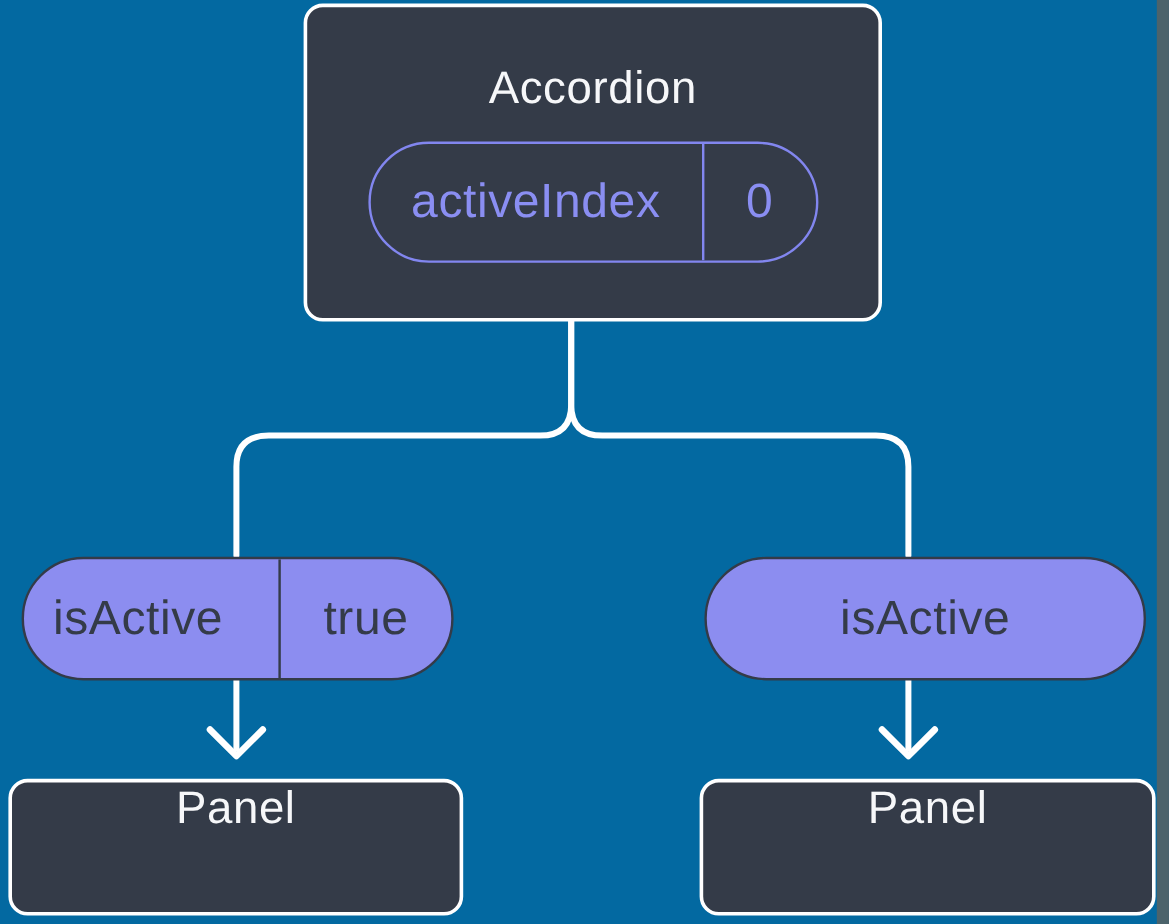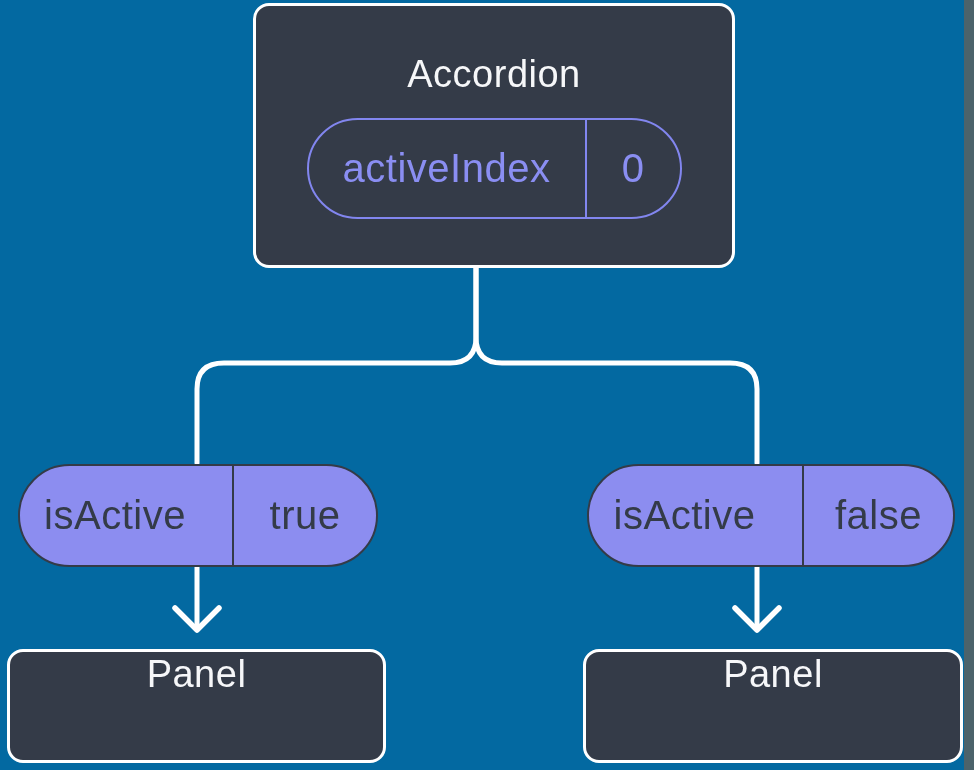--- a/index.html
+++ b/index.html
@@ -160,21 +160,20 @@
     </div>
   </div>
 
   <div class="pill pill-solid" id="pill-true">
     <span class="seg seg-label">isActive</span>
     <span class="seg seg-value">true</span>
   </div>
 
   <div class="pill pill-solid" id="pill-false">
     <span class="seg seg-label">isActive</span>
-    <span class="seg seg-value">false</span>
   </div>
 
   <div class="node node-panel" id="panel-left">
     <div class="node-title">Panel</div>
   </div>
 
   <div class="node node-panel" id="panel-right">
     <div class="node-title">Panel</div>
   </div>
 

